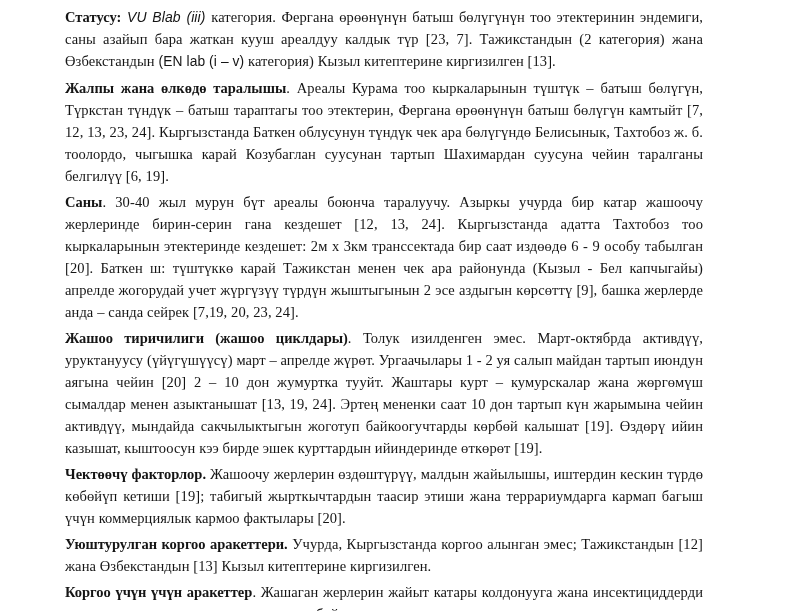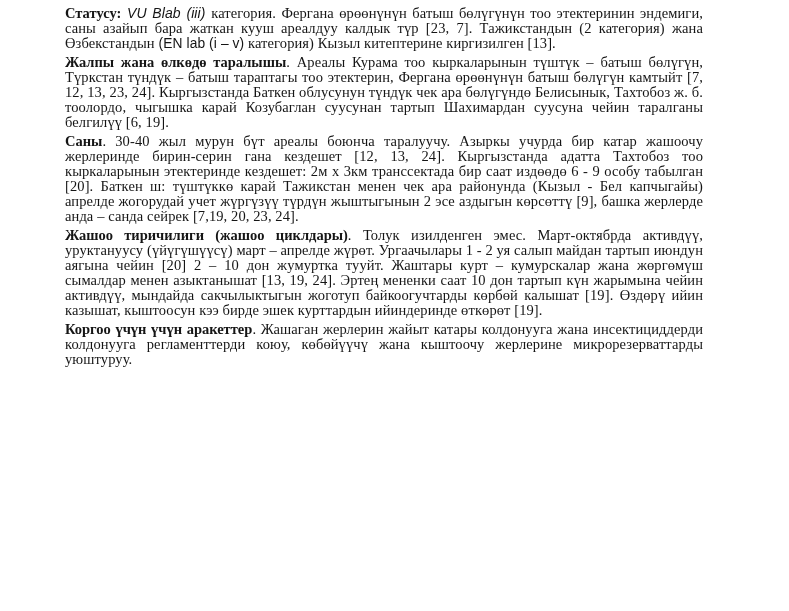--- a/index.html
+++ b/index.html
@@ -16,21 +16,21 @@
     padding: 6px 86px 0 65px;
     overflow: hidden;
   }
   .text-block {
     width: 100%;
   }
   .para {
     margin: 0 0 4px 0;
     font-family: "Liberation Serif", "DejaVu Serif", serif;
     font-size: 14.5px;
-    line-height: 15px;
+    line-height: 22px;
     text-align: justify;
     color: #151515;
     letter-spacing: 0.1px;
   }
   .run { white-space: pre-wrap; }
   .run-bold {
     font-weight: bold;
     letter-spacing: 0;
   }
   .run-italic-sans {
@@ -45,15 +45,17 @@
 </style>
 </head>
 <body style="color: rgb(21, 21, 21); background: rgb(255, 255, 255);">
 
 <main class="page">
   <article class="text-block" id="paragraphs">
       <p class="para"><span class="run run-bold">Статусу:</span><span class="run run-italic-sans"> VU Blab (iii) </span><span class="run run-normal">категория. Фергана өрөөнүнүн батыш бөлүгүнүн тоо этектеринин эндемиги, саны азайып бара жаткан кууш ареалдуу калдык түр [23, 7]. Тажикстандын (2 категория) жана Өзбекстандын </span><span class="run run-sans">(EN lab (i – v)</span><span class="run run-normal"> категория) Кызыл китептерине киргизилген [13].</span></p>
       <p class="para"><span class="run run-bold">Жалпы жана өлкөдө таралышы</span><span class="run run-normal">. Ареалы Курама тоо кыркаларынын түштүк – батыш бөлүгүн, Түркстан түндүк – батыш тараптагы тоо этектерин, Фергана өрөөнүнүн батыш бөлүгүн камтыйт [7, 12, 13, 23, 24]. Кыргызстанда Баткен облусунун түндүк чек ара бөлүгүндө Белисынык, Тахтобоз ж. б. тоолордо, чыгышка карай Козубаглан суусунан тартып Шахимардан суусуна чейин таралганы белгилүү [6, 19].</span></p>
       <p class="para"><span class="run run-bold">Саны</span><span class="run run-normal">. 30-40 жыл мурун бүт ареалы боюнча таралуучу. Азыркы учурда бир катар жашоочу жерлеринде бирин-серин гана кездешет [12, 13, 24]. Кыргызстанда адатта Тахтобоз тоо кыркаларынын этектеринде кездешет: 2м х 3км транссектада бир саат издөөдө 6 - 9 особу табылган [20]. Баткен ш: түштүккө карай Тажикстан менен чек ара районунда (Кызыл - Бел капчыгайы) апрелде жогорудай учет жүргүзүү түрдүн жыштыгынын 2 эсе аздыгын көрсөттү [9], башка жерлерде анда – санда сейрек [7,19, 20, 23, 24].</span></p>
       <p class="para"><span class="run run-bold">Жашоо тиричилиги (жашоо циклдары)</span><span class="run run-normal">. Толук изилденген эмес. Март-октябрда активдүү, уруктануусу (үйүгүшүүсү) март – апрелде жүрөт. Ургаачылары 1 - 2 уя салып майдан тартып июндун аягына чейин [20] 2 – 10 дон жумуртка тууйт. Жаштары курт – кумурскалар жана жөргөмүш сымалдар менен азыктанышат [13, 19, 24]. Эртең мененки саат 10 дон тартып күн жарымына чейин активдүү, мындайда сакчылыктыгын жоготуп байкоогучтарды көрбөй калышат [19]. Өздөрү ийин казышат, кыштоосун кээ бирде эшек курттардын ийиндеринде өткөрөт [19].</span></p>
+      <p class="para"><span class="run run-bold">Чектөөчү факторлор.</span><span class="run run-normal"> Жашоочу жерлерин өздөштүрүү, малдын жайылышы, иштердин кескин түрдө көбөйүп кетиши [19]; табигый жырткычтардын таасир этиши жана террариумдарга кармап багыш үчүн коммерциялык кармоо фактылары [20].</span></p>
+      <p class="para"><span class="run run-bold">Уюштурулган коргоо аракеттери.</span><span class="run run-normal"> Учурда, Кыргызстанда коргоо алынган эмес; Тажикстандын [12] жана Өзбекстандын [13] Кызыл китептерине киргизилген.</span></p>
       <p class="para"><span class="run run-bold">Коргоо үчүн үчүн аракеттер</span><span class="run run-normal">. Жашаган жерлерин жайыт катары колдонууга жана инсектициддерди колдонууга регламенттерди коюу, көбөйүүчү жана кыштоочу жерлерине микрорезерваттарды уюштуруу.</span></p>
     </article>
 </main>
 
 </body></html>

